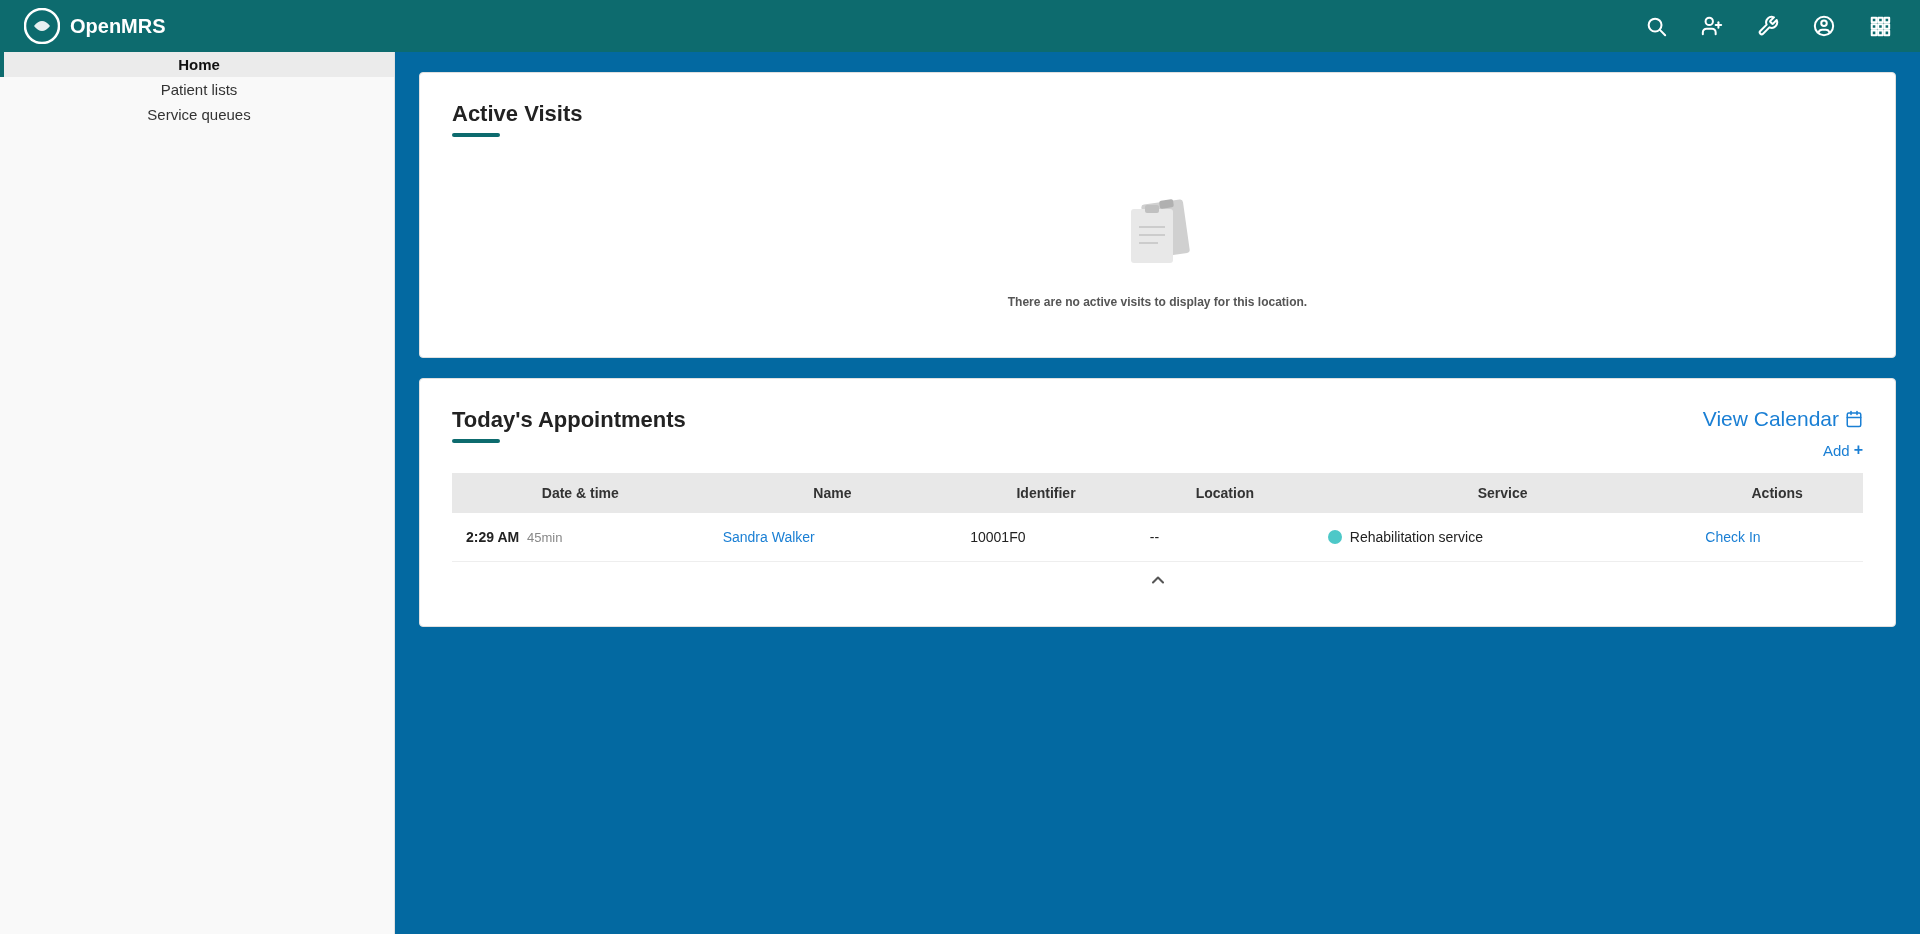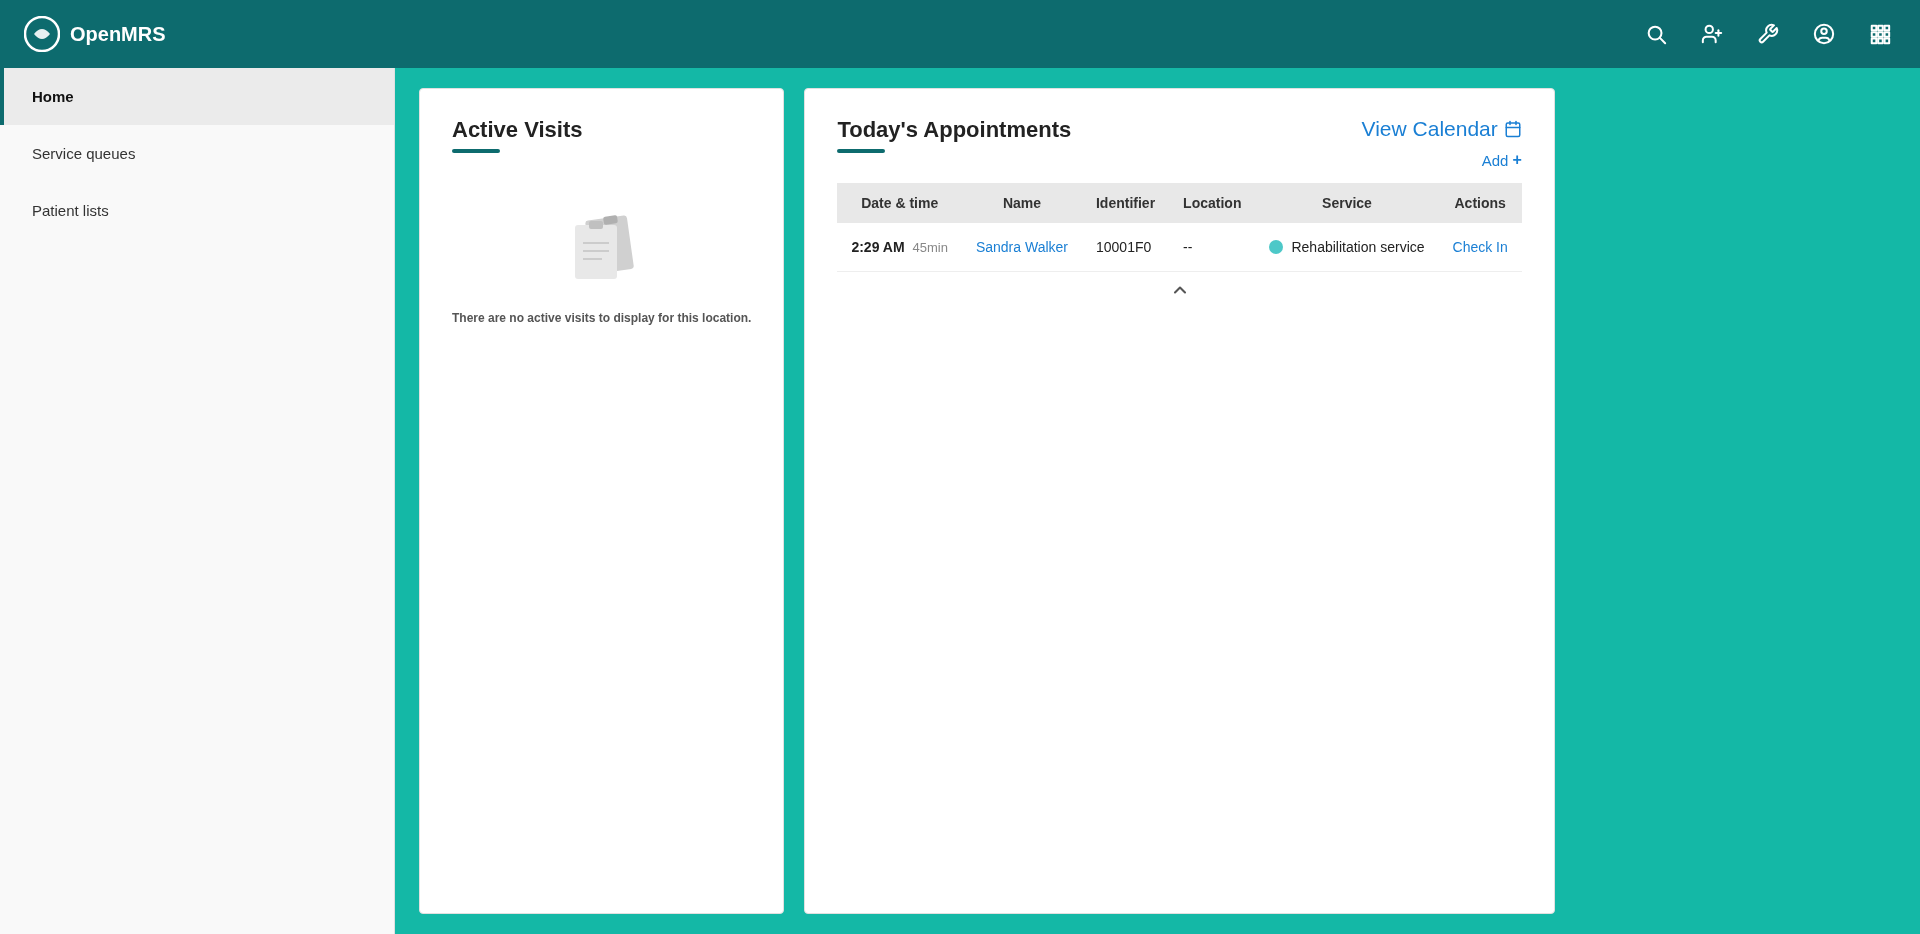--- a/index.html
+++ b/index.html
@@ -1,21 +1,21 @@
 <!DOCTYPE html>
 <html><head>
   <meta charset="utf-8">
   <style>
     * { box-sizing: border-box; margin: 0; padding: 0; }
     body { font-family: 'Segoe UI', Arial, sans-serif; background: #f0f0f0; height: 934px; overflow: hidden; display: flex; flex-direction: column; }
 
     
     .topnav {
       background: #0d6b6e;
-      height: 68px;
+      height: 52px;
       display: flex;
       align-items: center;
       padding: 0 24px;
       flex-shrink: 0;
     }
     .topnav-logo {
       display: flex;
       align-items: center;
       gap: 10px;
       color: white;
@@ -50,41 +50,43 @@
     }
 
     
     .sidebar {
       width: 395px;
       background: #f9f9f9;
       border-right: 1px solid #e0e0e0;
       flex-shrink: 0;
     }
     .sidebar-item {
-      padding: 20px 28px;
+      padding: 4px 28px;
       font-size: 15px;
       color: #333;
       cursor: pointer;
       border-left: 4px solid transparent;
+      text-align: center;
     }
     .sidebar-item.active {
       background: #ebebeb;
       border-left: 4px solid #0d6b6e;
       font-weight: 600;
       color: #111;
     }
 
     
     .content {
       flex: 1;
       overflow-y: auto;
       padding: 20px 24px;
       display: flex;
+      flex-direction: column;
       gap: 20px;
-      background: #14b8a6;
+      background: #0369a1;
     }
 
     
     .card {
       background: white;
       border: 1px solid #e0e0e0;
       border-radius: 4px;
       padding: 28px 32px;
     }
 
@@ -277,24 +279,24 @@
   </div>
 </nav>
 
 <div class="main-layout">
 
   <aside class="sidebar">
     <div class="sidebar-item active">
       <span>Home</span>
     </div>
     <div class="sidebar-item">
+      <span>Patient lists</span>
+    </div>
+    <div class="sidebar-item">
       <span>Service queues</span>
-    </div>
-    <div class="sidebar-item">
-      <span>Patient lists</span>
     </div>
   </aside>
 
   <main class="content">
 
     <div class="card">
       <div class="section-title">Active Visits</div>
       <div class="section-underline"></div>
 
       <div class="empty-state">

